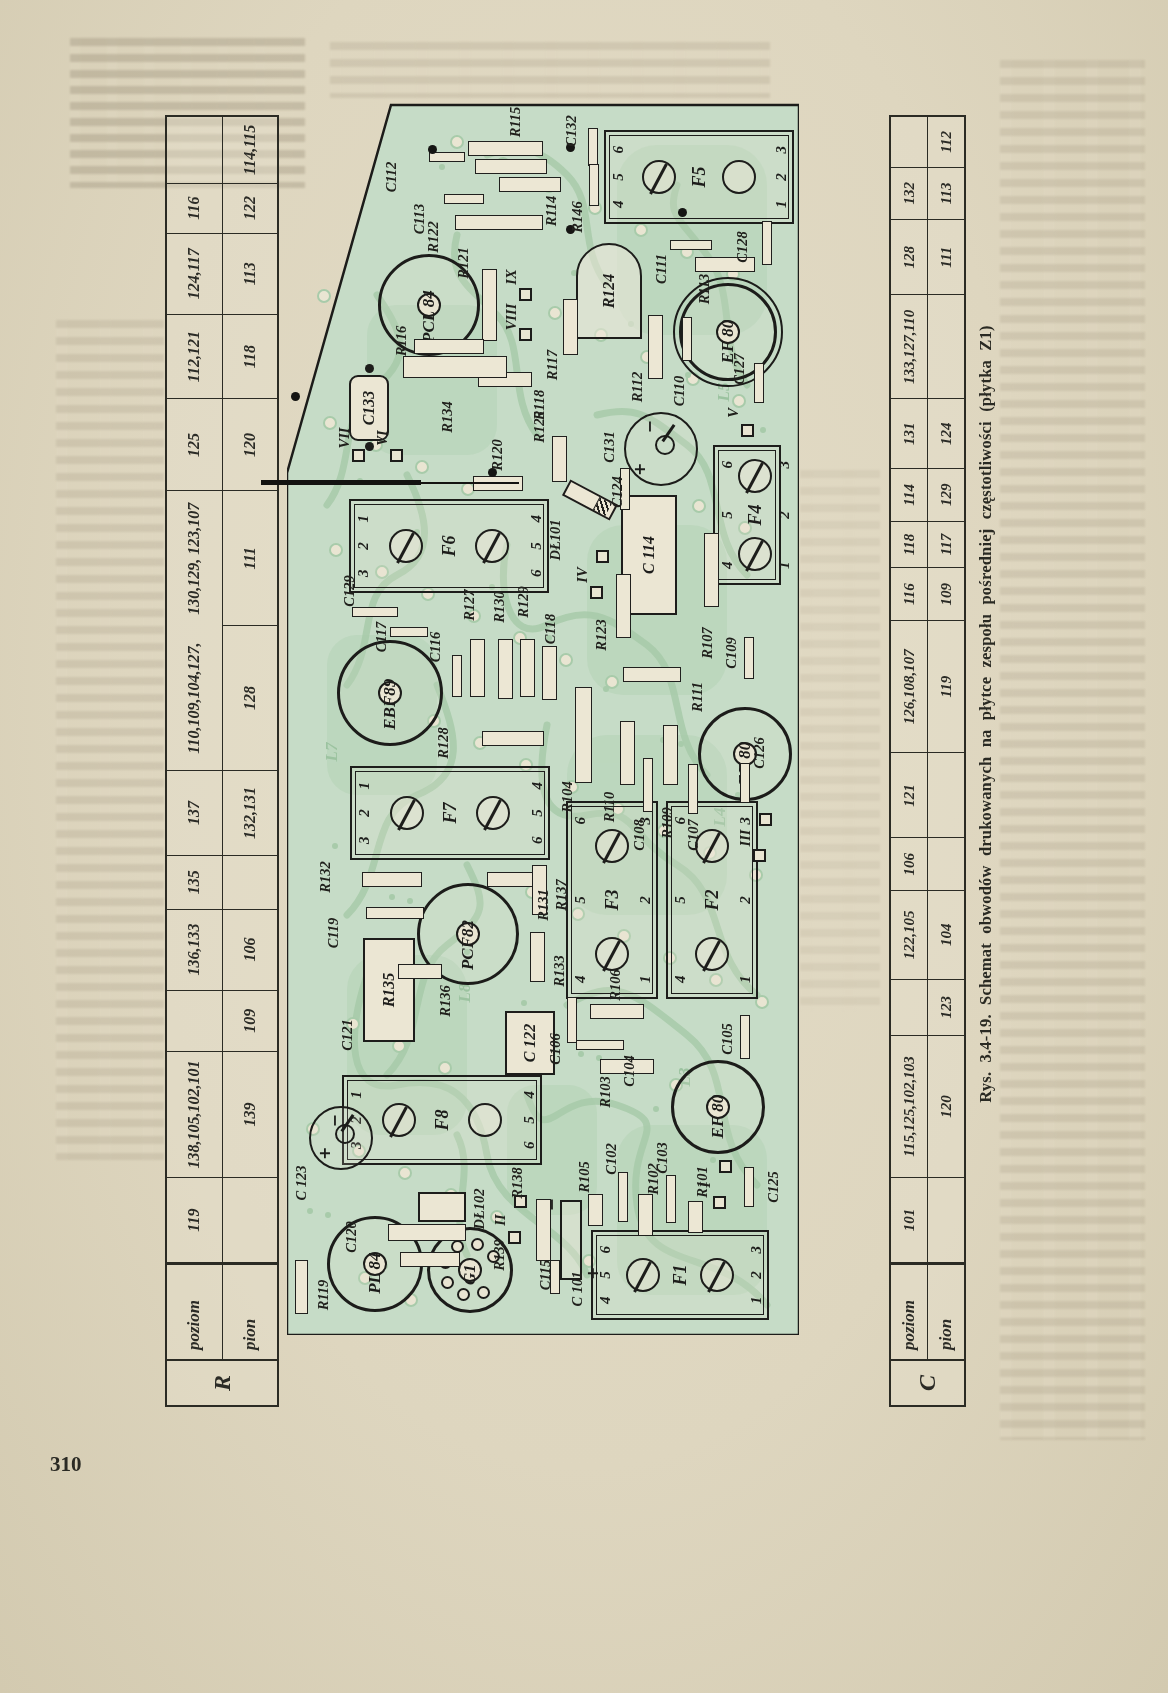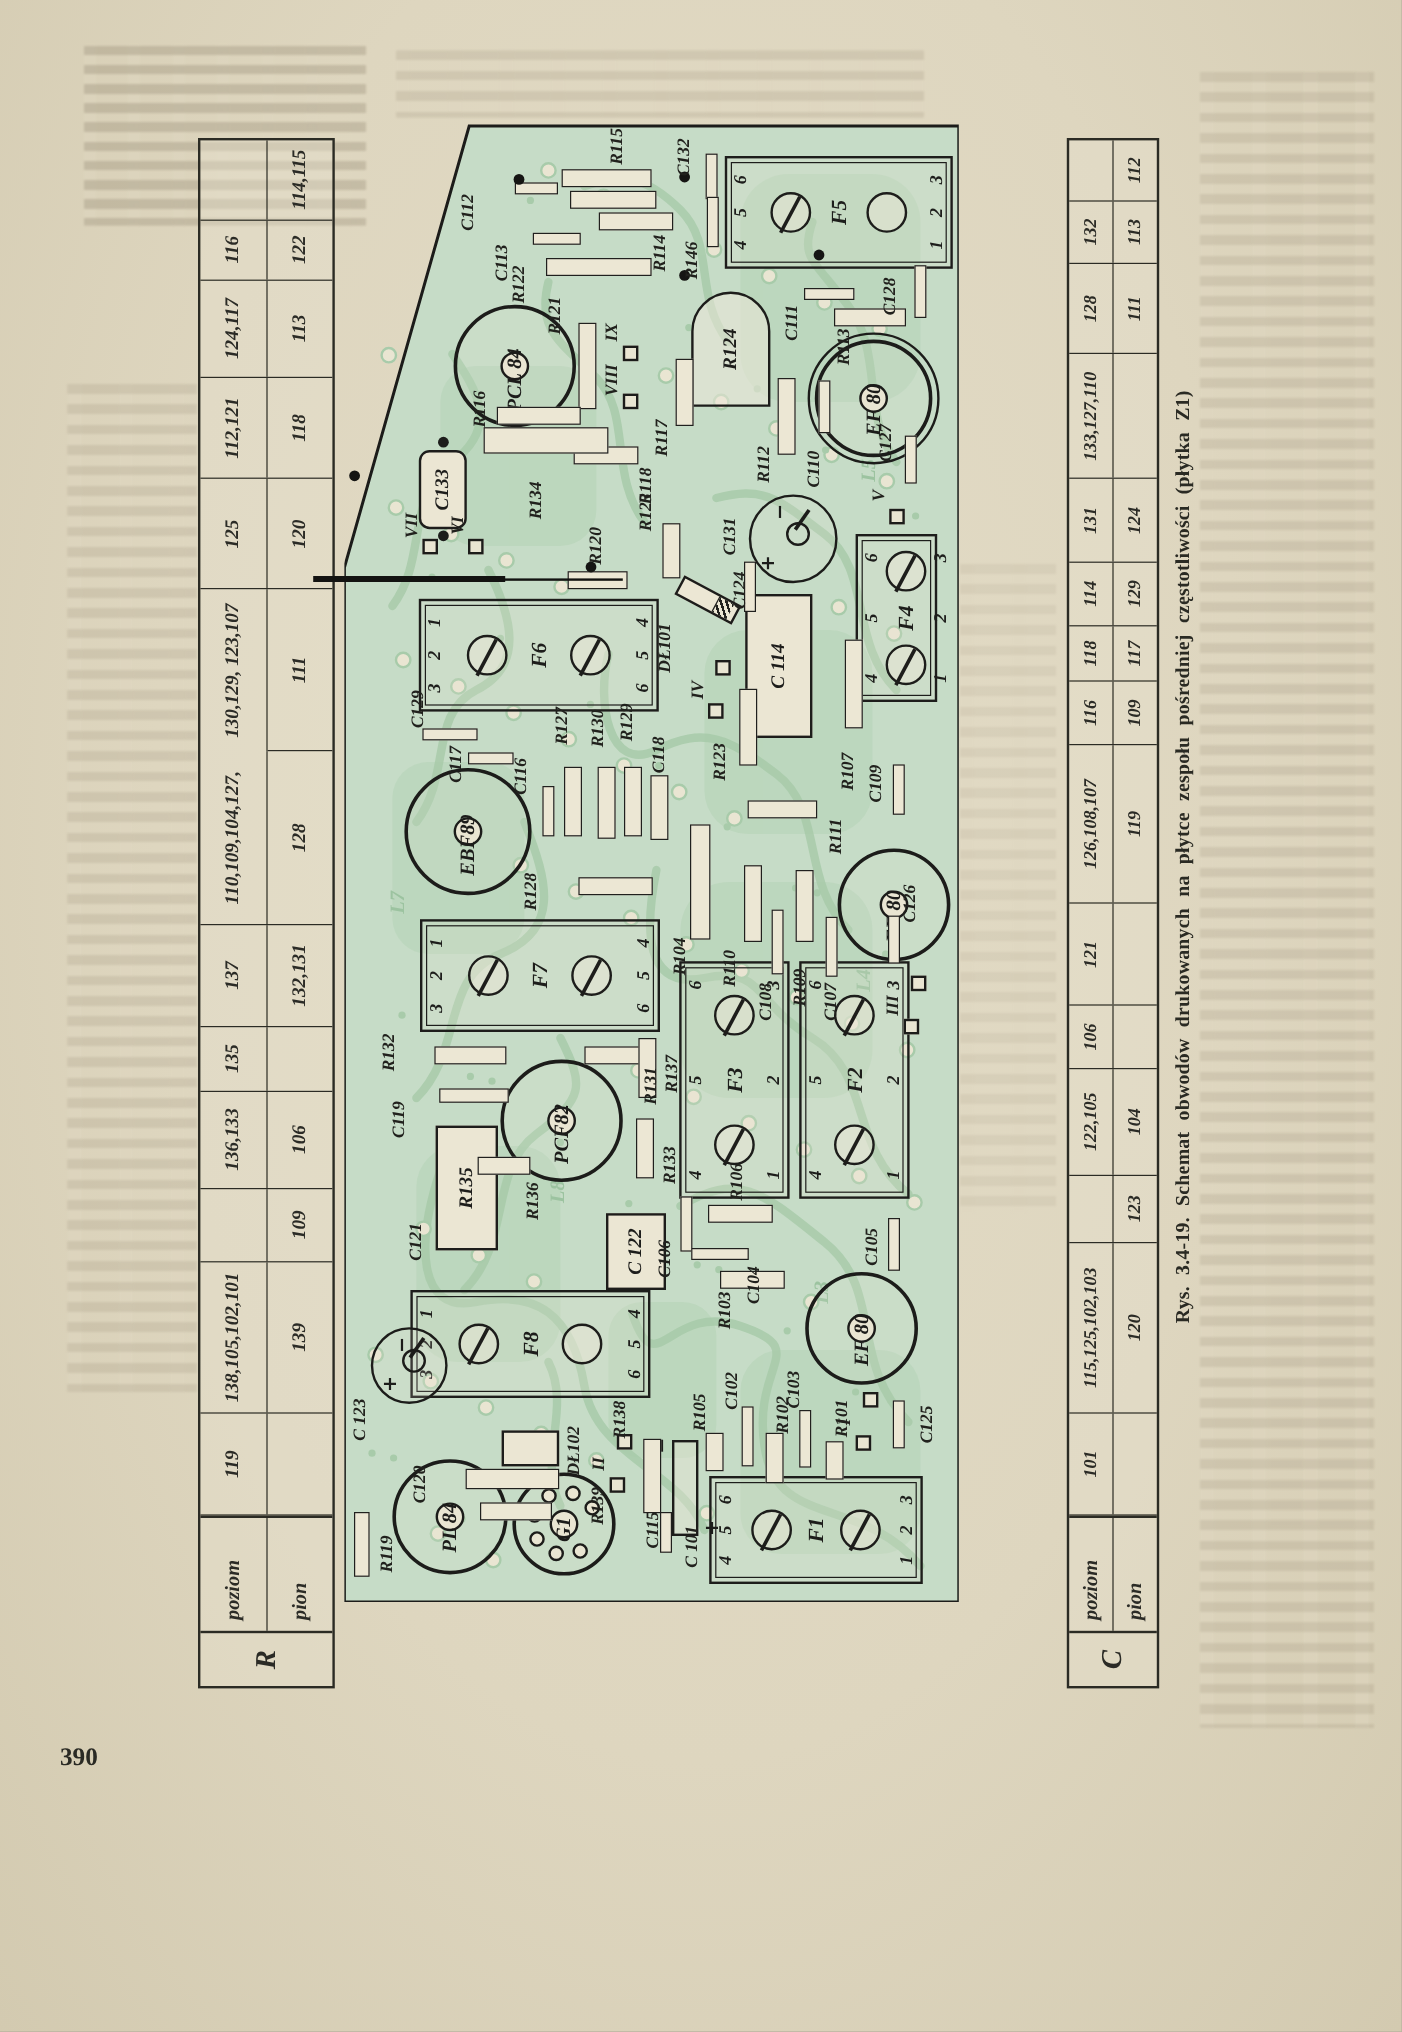--- a/index.html
+++ b/index.html
@@ -703,14 +703,14 @@
         <div class="ghost" style="left: 258px; top: 398px;">L3</div>
         <div class="dot" style="left: 1180.5px; top: 140.5px;"></div>
         <div class="dot" style="left: 1182.5px; top: 278.5px;"></div>
         <div class="dot" style="left: 1100.5px; top: 278.5px;"></div>
         <div class="dot" style="left: 1117.5px; top: 390.5px;"></div>
         <div class="dot" style="left: 933.5px; top: 3.5px;"></div>
         <div class="dot" style="left: 857.5px; top: 200.5px;"></div>
       </div>
   </div>
 
-  <div class="pagenum">390</div>
+  <div class="pagenum">310</div>
 </div>
 
 </body></html>

